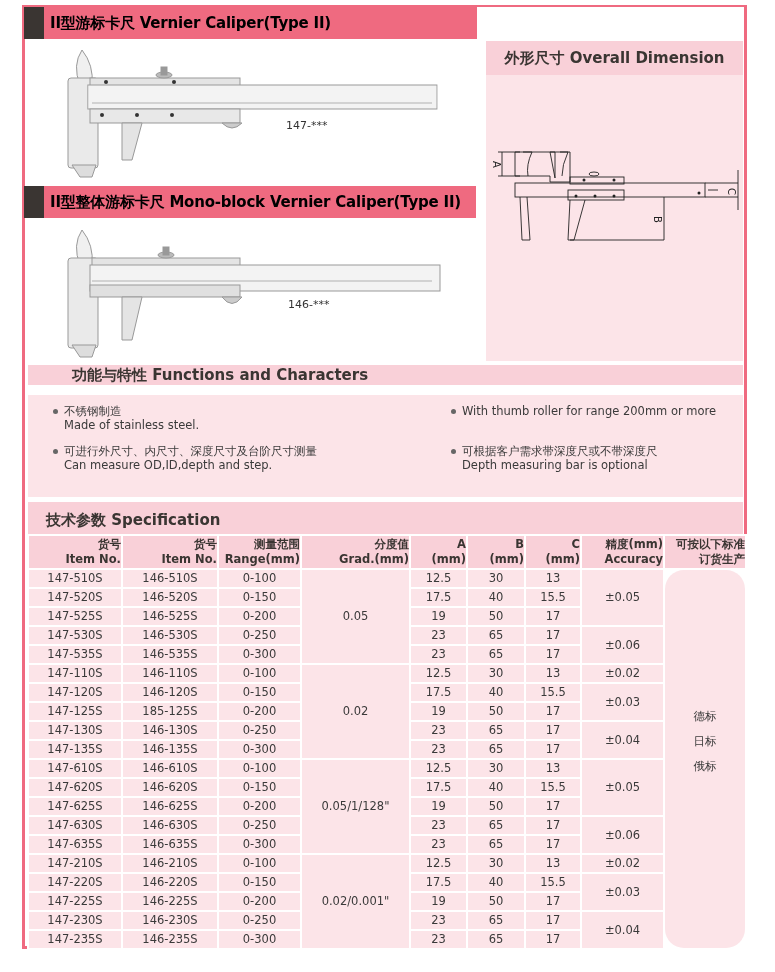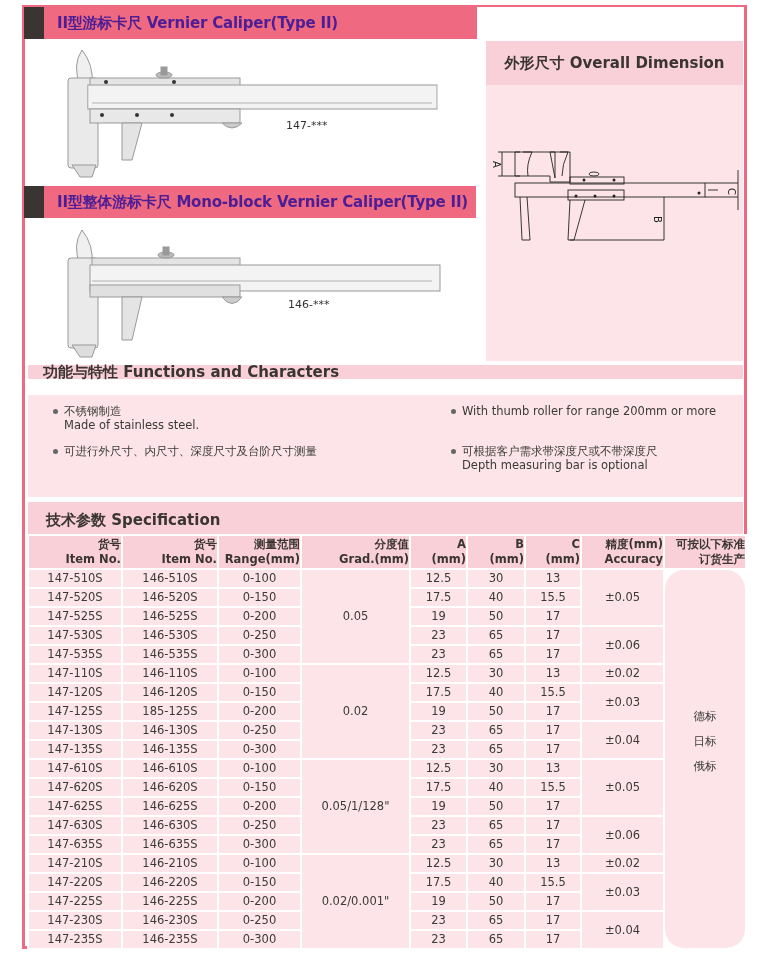--- a/index.html
+++ b/index.html
@@ -2,30 +2,30 @@
 <html><head>
 <meta charset="utf-8">
 <style>
   html, body { margin:0; padding:0; background:#ffffff; }
   body { width:775px; height:972px; position:relative; overflow:hidden;
          font-family:"DejaVu Sans","Liberation Sans",sans-serif; color:#3a3a3a; }
   .frame { position:absolute; left:22px; top:5px; width:725px; height:944px;
            border:3px solid #ef6a80; border-top-width:2px; box-sizing:border-box; background:#fff; }
   .banner { position:absolute; height:32px; background:#ef6a80; display:flex; align-items:center; }
   .banner .block { width:20px; height:100%; background:#3a3532; }
-  .banner .txt { padding-left:13px; font-size:15px; font-weight:bold; color:#4c1d95; white-space:nowrap; letter-spacing:-0.2px; }
+  .banner .txt { padding-left:6px; font-size:15px; font-weight:bold; color:#000000; white-space:nowrap; letter-spacing:-0.2px; }
   .b1 { left:24px; top:7px; width:453px; }
   .b2 { left:24px; top:186px; width:452px; }
   .photo { position:absolute; }
   .caption { position:absolute; font-size:11px; color:#333; }
   .dimpanel { position:absolute; left:486px; top:41px; width:257px; height:320px; background:#fce4e8; }
-  .dimhead { position:absolute; left:486px; top:41px; width:257px; height:44px; background:#f9d0d8;
+  .dimhead { position:absolute; left:486px; top:41px; width:257px; height:34px; background:#f9d0d8;
              display:flex; align-items:center; justify-content:center; font-size:15px; font-weight:bold; color:#3a3532; }
-  .funchead { position:absolute; left:28px; top:365px; width:715px; height:14px; background:#f9d0d8;
-              font-size:15px; font-weight:bold; color:#3a3532; display:flex; align-items:center; padding-left:15px; box-sizing:border-box; }
+  .funchead { position:absolute; left:28px; top:365px; width:715px; height:20px; background:#f9d0d8;
+              font-size:15px; font-weight:bold; color:#3a3532; display:flex; align-items:center; padding-left:44px; box-sizing:border-box; }
   .funcbody { position:absolute; left:28px; top:395px; width:715px; height:102px; background:#fce4e8; }
   .feat { position:absolute; font-size:11.5px; line-height:14px; color:#3a3a3a; }
   .feat .dot { position:absolute; left:-11px; top:5px; width:5px; height:5px; border-radius:50%; background:#666; }
   .spechead { position:absolute; left:28px; top:502px; width:715px; height:33px; background:#f9d0d8;
               font-size:15px; font-weight:bold; color:#3a3532; display:flex; align-items:flex-end; padding-left:18px; padding-bottom:5px; box-sizing:border-box; }
   table.spec { position:absolute; left:27px; top:534px; width:717px; border-collapse:separate; border-spacing:2px;
                background:#fff; table-layout:fixed; }
   table.spec th { background:#f9d0d8; font-size:11.5px; font-weight:bold; color:#3a3532; line-height:15px; height:32px; padding:0; text-align:right; }
   table.spec td { background:#fce4e8; font-size:11.5px; color:#3a3a3a; text-align:center; height:17px; padding:0; line-height:17px; }
   table.spec td.std { vertical-align:top;border-radius:19px; }
@@ -133,20 +133,21 @@
 <div class="funcbody"></div>
 
 <div class="feat" style="left:64px;top:404px;">
   <span class="dot"></span>
   <div>不锈钢制造</div>
   <div>Made of stainless steel.</div>
 </div>
 <div class="feat" style="left:64px;top:444px;">
   <span class="dot"></span>
   <div>可进行外尺寸、内尺寸、深度尺寸及台阶尺寸测量</div>
+  <div>Can measure OD,ID,depth and step.</div>
 </div>
 <div class="feat" style="left:462px;top:404px;">
   <span class="dot"></span>
   <div>With thumb roller for range 200mm or more</div>
 </div>
 <div class="feat" style="left:462px;top:444px;">
   <span class="dot"></span>
   <div>可根据客户需求带深度尺或不带深度尺</div>
   <div>Depth measuring bar is optional</div>
 </div>

